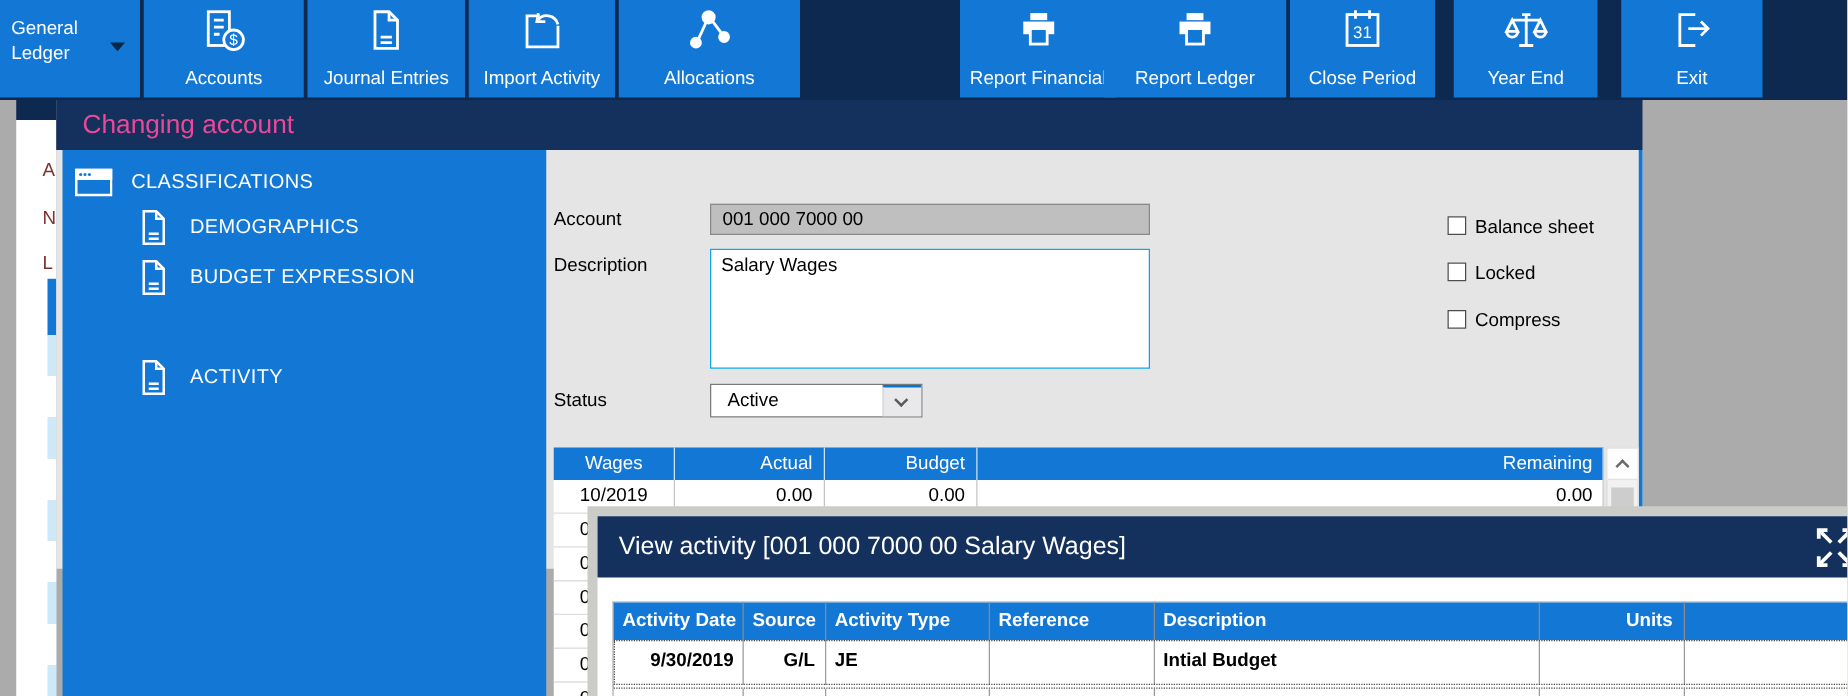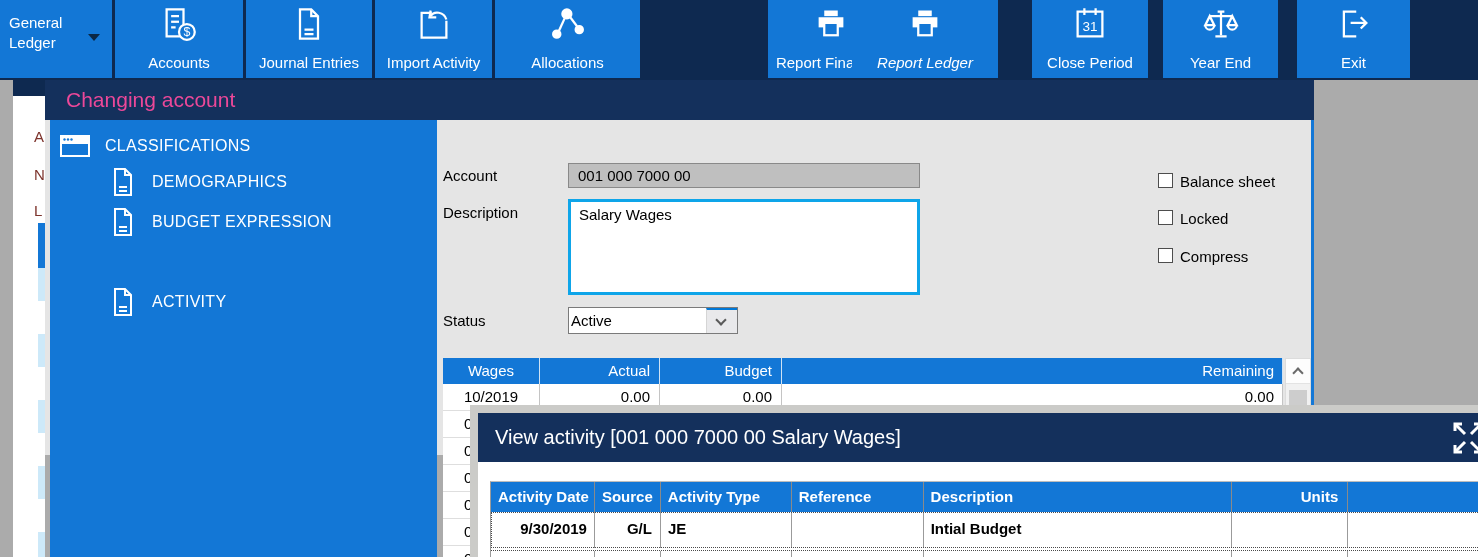--- a/index.html
+++ b/index.html
@@ -10,21 +10,21 @@
   .toolbar { position:absolute; left:0; top:0; width:1478px; height:80px; background:#0e2950; z-index:40; }
   .tbtn { position:absolute; top:0; height:78px; background:#1377d6; color:#fff; cursor:default; }
   .tbtn .ticon { position:absolute; top:6px; left:50%; transform:translateX(-50%); width:36px; height:36px; }
   .tbtn .tlabel { position:absolute; bottom:7px; left:0; width:100%; text-align:center; font-size:15px; white-space:nowrap; }
   .menu-btn { position:absolute; left:0; top:0; width:112px; height:78px; background:#1377d6; color:#fff; }
   .menu-btn .mline { position:absolute; left:9px; font-size:15px; }
   .menu-btn .l1 { top:14px; } .menu-btn .l2 { top:34px; }
   .menu-caret { position:absolute; right:12px; top:34px; width:0; height:0; border-left:6px solid transparent; border-right:6px solid transparent; border-top:7px solid #0a2746; }
   .b0{left:115px;width:128px;} .b1{left:246px;width:126px;} .b2{left:375px;width:117px;}
   .b3{left:495px;width:145px;} .b4{left:643px;width:120px;} .b5{left:768px;width:125px;}
-  .b6{left:852px;width:146px;font-style:italic;} .b7{left:1032px;width:116px;} .b8{left:1163px;width:115px;}
+  .b6{left:883px;width:146px;} .b7{left:1032px;width:116px;} .b8{left:1163px;width:115px;}
   .b9{left:1297px;width:113px;}
 
   
   .bgwin-cap { position:absolute; left:13px; top:80px; width:32px; height:16px; background:#0e2950; z-index:4; }
   .bgwin { position:absolute; left:13px; top:96px; width:32px; height:461px; background:#fff; z-index:5; }
   .bgletter { position:absolute; left:21px; font-size:15px; color:#7d332c; }
   .bl0{top:32px;} .bl1{top:70px;} .bl2{top:106px;}
   .bggrid-header { position:absolute; left:25px; top:127px; width:7px; height:45px; background:#1377d6; }
   .bggrid-rows { position:absolute; left:25px; top:172px; width:7px; height:289px;
                  background:repeating-linear-gradient(#cde9f9 0 33px, #ffffff 33px 66px); }
@@ -43,23 +43,23 @@
   .side-item .ilabel { position:absolute; left:102px; top:0; line-height:38px; font-size:16px; letter-spacing:0.3px; }
   .si0{top:43px;} .si1{top:83px;} .si2{top:123px;} .si3{top:163px;}
   .side-item.selected { left:45px; width:342px; background:#fff; color:#000; }
   .side-item.selected .ilabel { left:57px; font-style:italic; }
   .side-item.selected .iicon { left:15px; }
 
   
   .flabel { position:absolute; font-size:15px; color:#000; }
   .lb-account{left:398px;top:47px;} .lb-desc{left:398px;top:84px;} .lb-status{left:398px;top:192px;}
   .acct-input { position:absolute; left:523px; top:43px; width:352px; height:25px; background:#bfbfbf; border:1px solid #898989; font-size:15px; line-height:23px; padding-left:9px; color:#000; font-family:inherit; }
-  .desc-area { position:absolute; left:523px; top:79px; width:352px; height:96px; background:#fff; border:3px solid #0ea5e9; font-size:15px; padding:4px 8px; resize:none; overflow:hidden; color:#000; font-family:inherit; }
+  .desc-area { position:absolute; left:523px; top:79px; width:352px; height:96px; background:#fff; border:1px solid #0ea5e9; font-size:15px; padding:4px 8px; resize:none; overflow:hidden; color:#000; font-family:inherit; }
   .combo { position:absolute; left:523px; top:187px; width:170px; height:27px; background:#fff; border:1px solid #7a7a7a; }
-  .combo-text { position:absolute; left:2px; top:0; line-height:25px; font-size:15px; color:#000; }
+  .combo-text { position:absolute; left:13px; top:0; line-height:25px; font-size:15px; color:#000; }
   .combo-btn { position:absolute; right:0; top:0; width:31px; height:25px; background:#e9e9eb; border-left:1px solid #d5d5d5; border-top:2px solid #0078d7; }
   .combo-chevron { position:absolute; left:10px; top:6px; width:8px; height:8px; border-right:2px solid #5a5a5a; border-bottom:2px solid #5a5a5a; transform:rotate(45deg); }
 
   .cbx { position:absolute; left:1113px; width:15px; height:15px; background:#fff; border:1px solid #4d4d4d; }
   .cblabel { position:absolute; left:1135px; font-size:15px; color:#000; }
   .cb0{top:53px;} .cb1{top:90px;} .cb2{top:128px;}
   .cl0{top:53px;} .cl1{top:90px;} .cl2{top:128px;}
 
   
   .btable { position:absolute; left:398px; top:238px; width:840px; }

